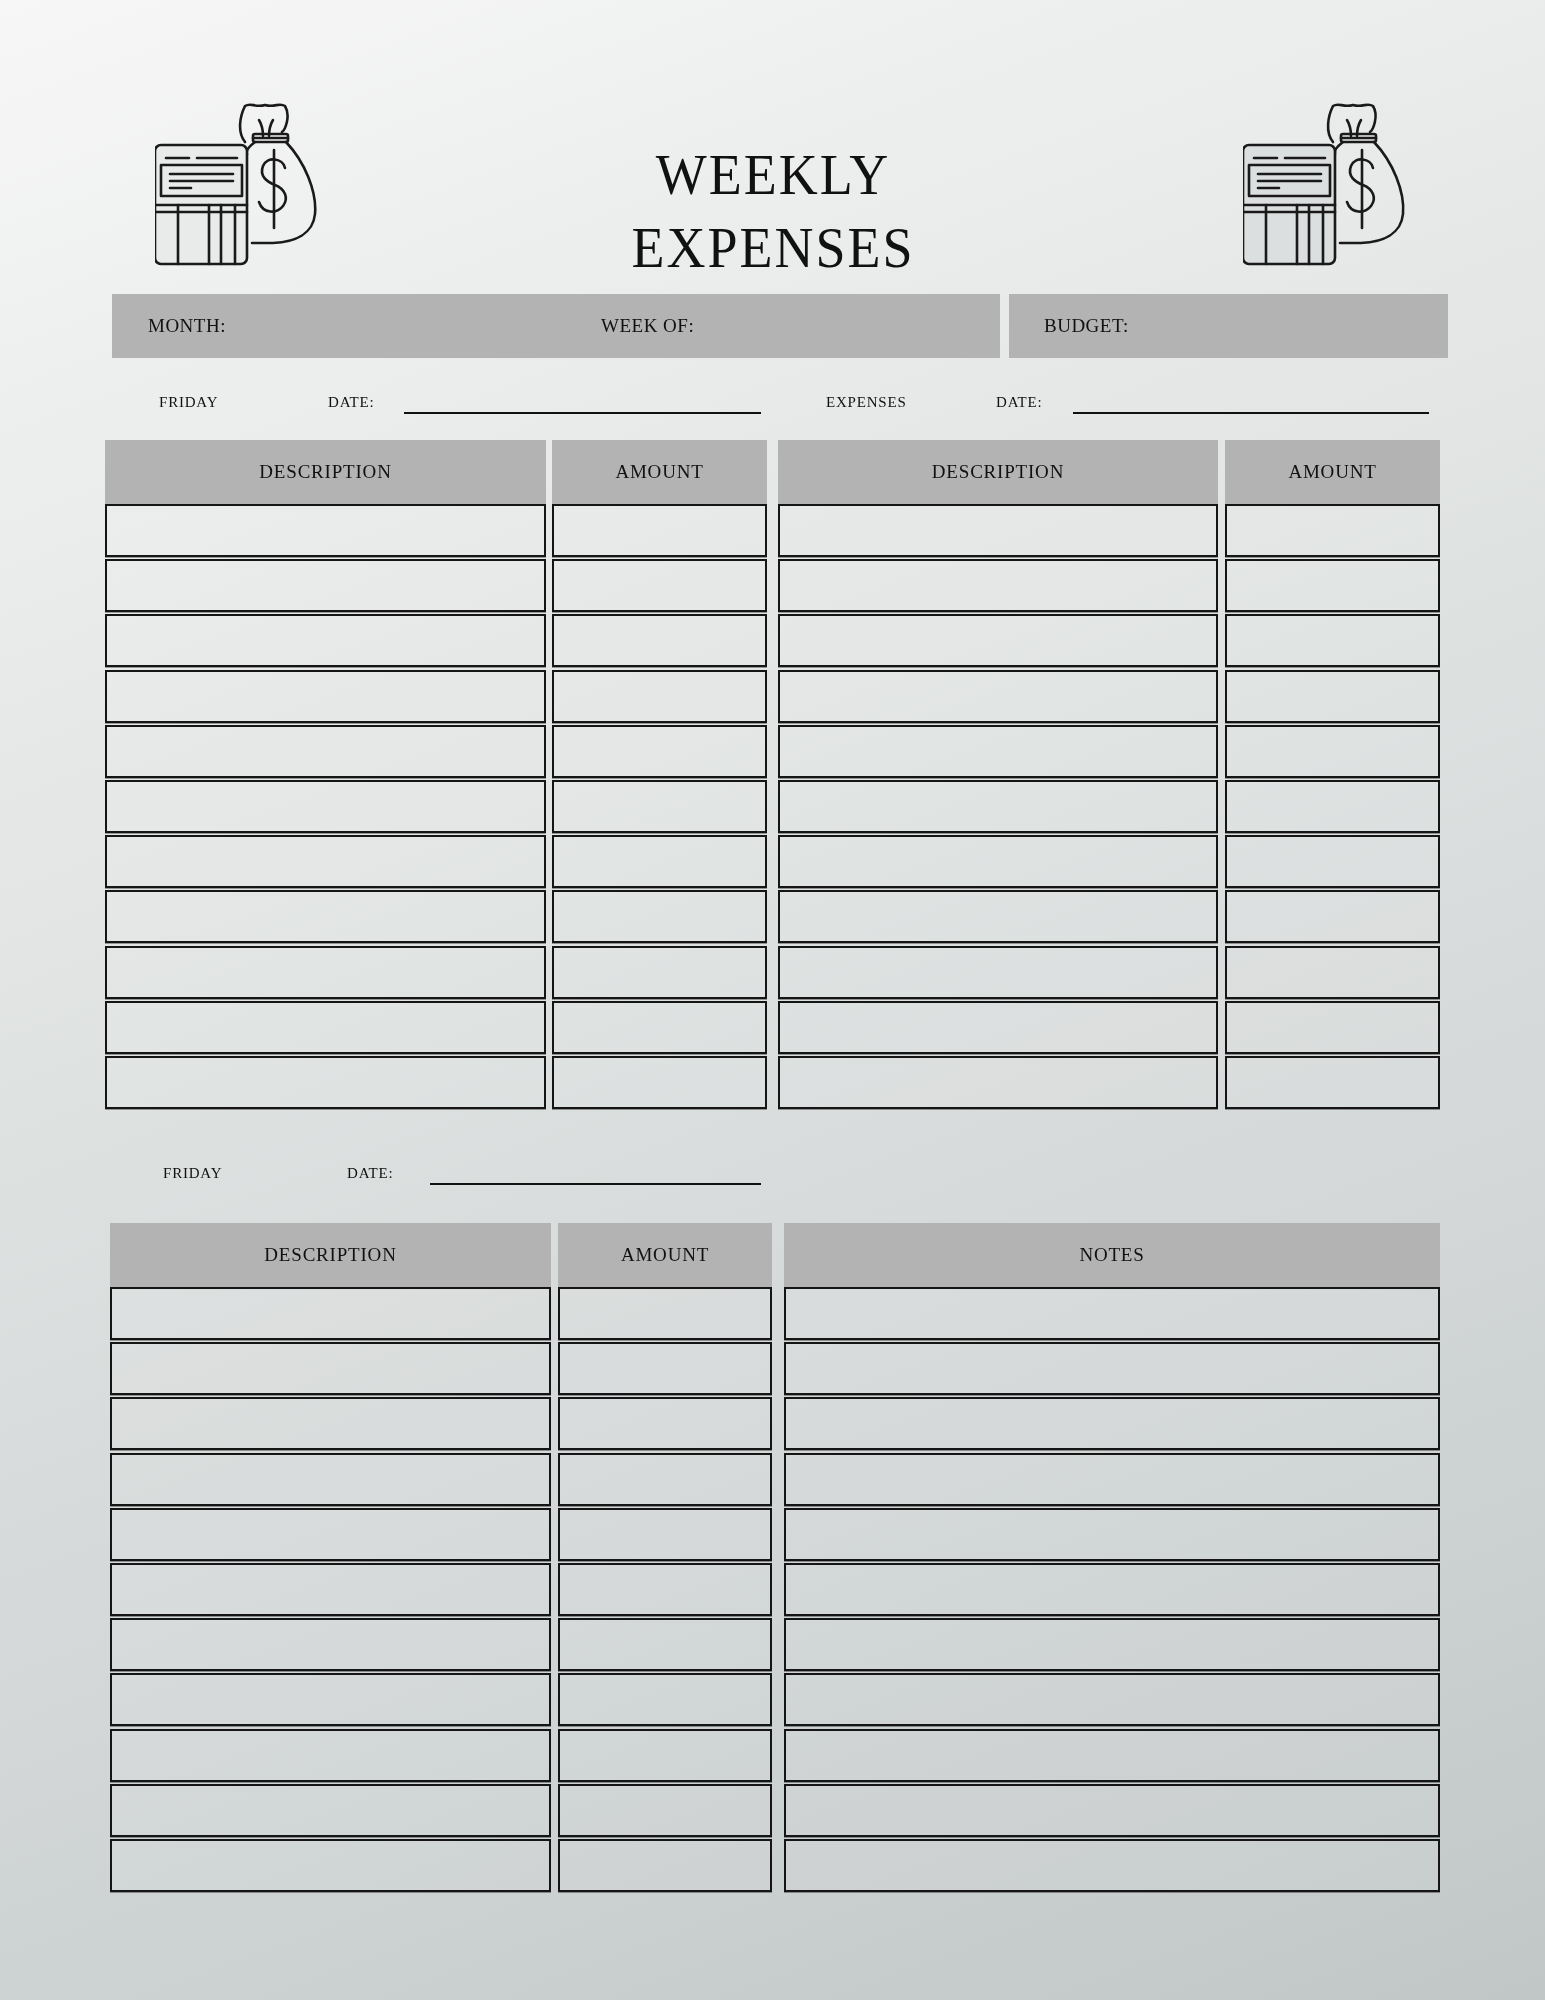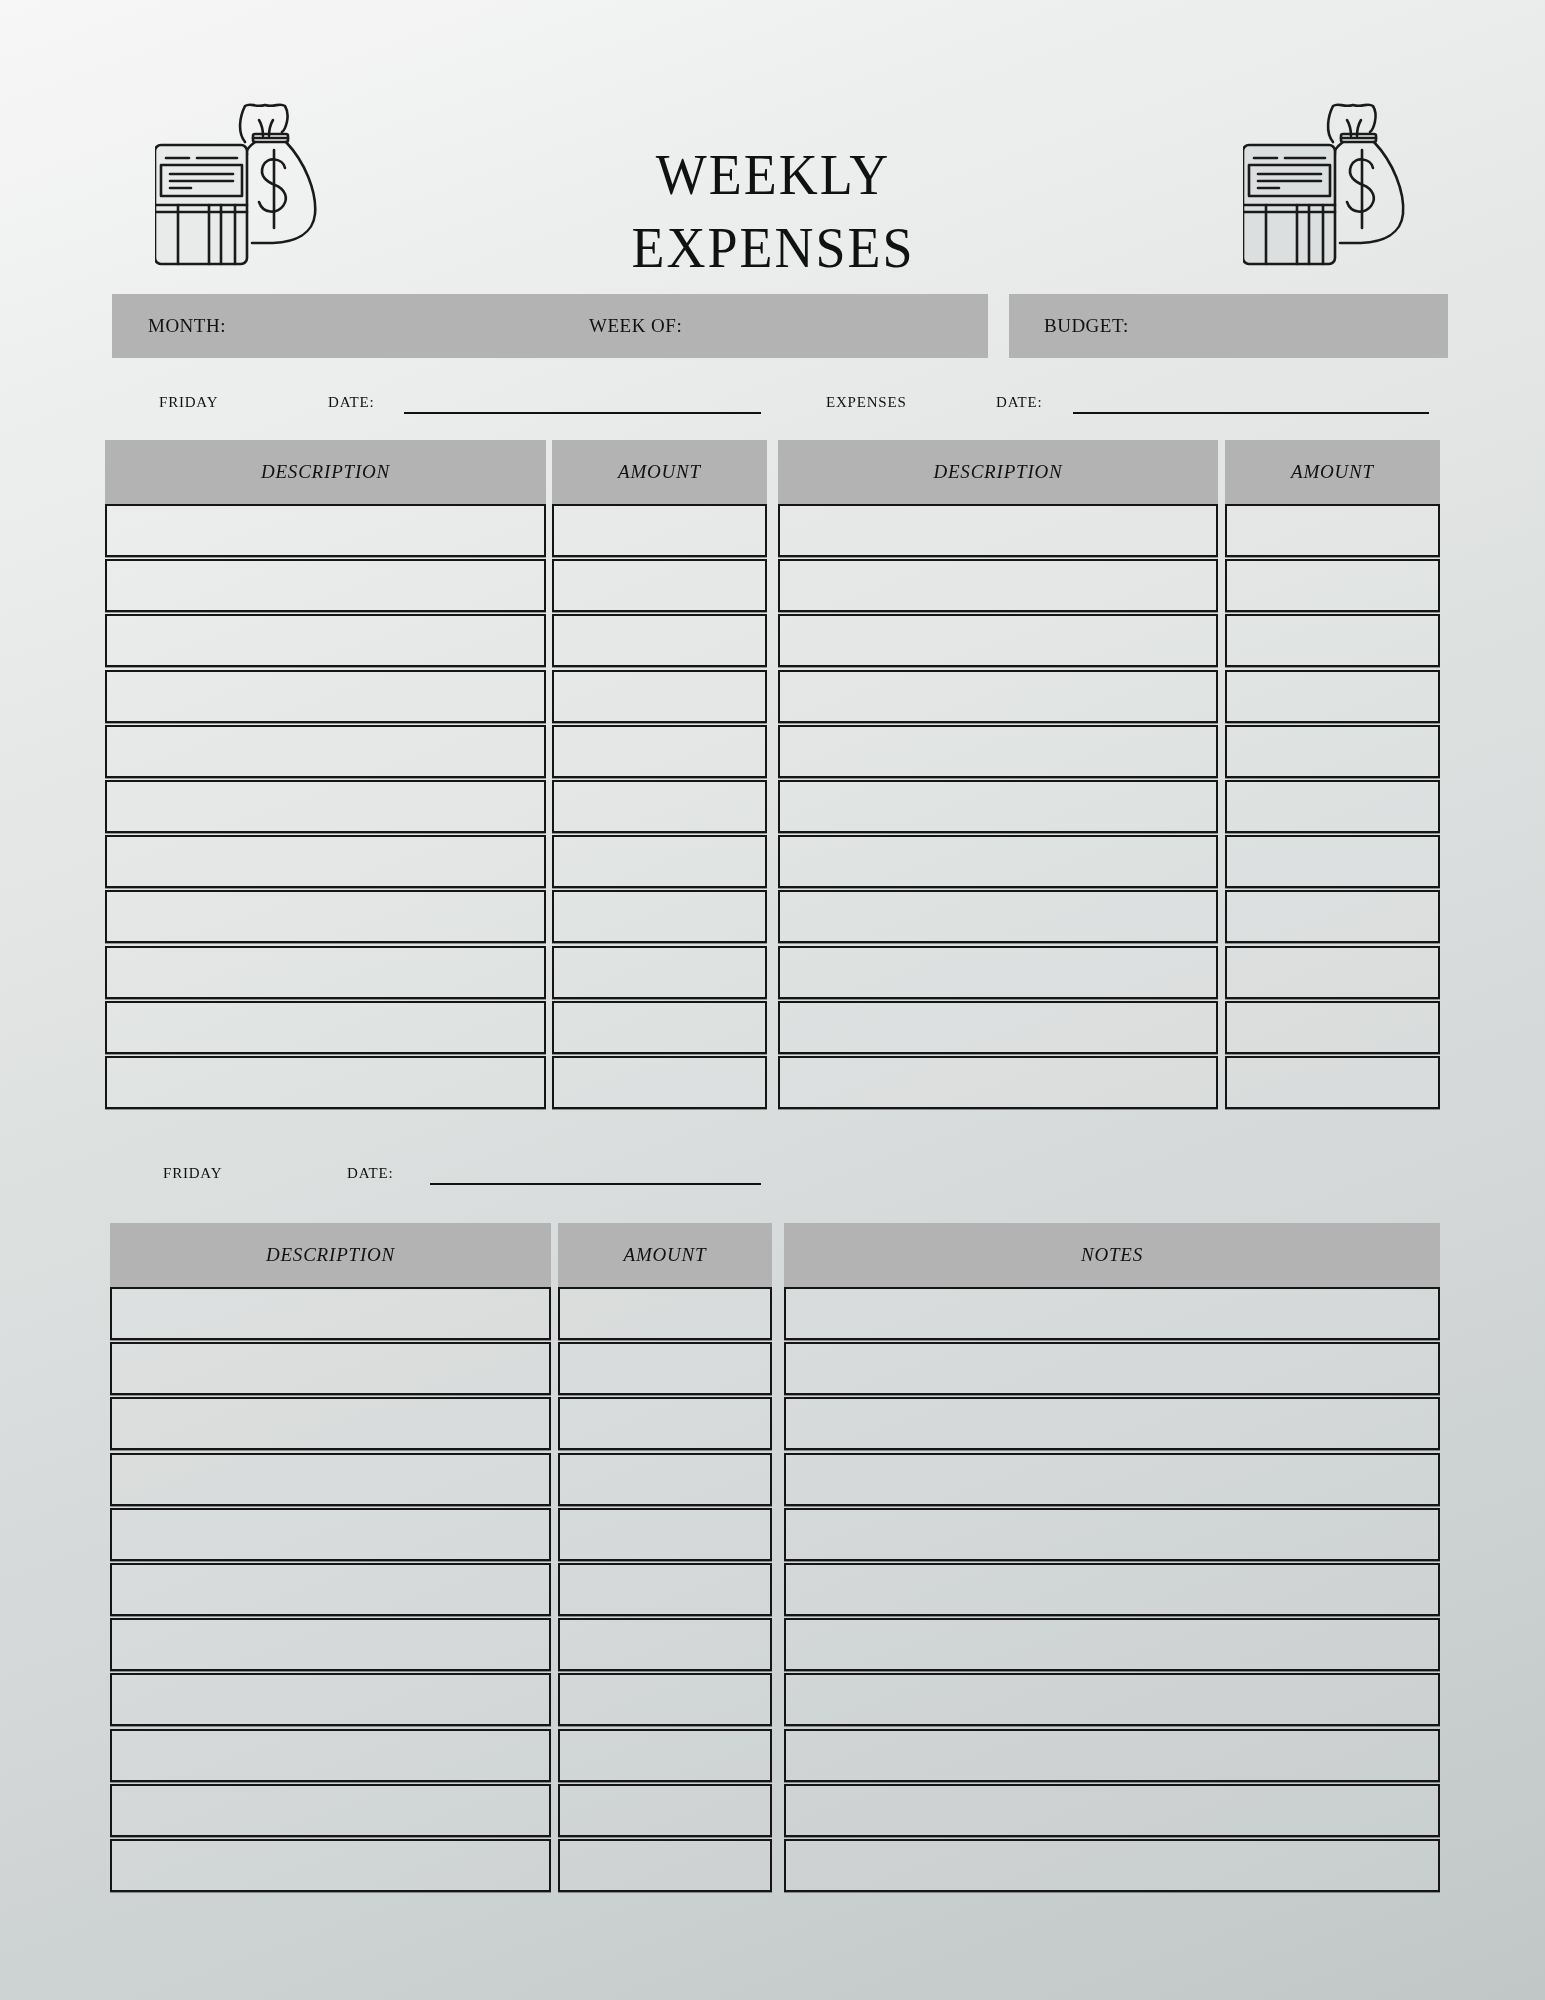--- a/index.html
+++ b/index.html
@@ -18,21 +18,21 @@
   }
   .info-box {
     position: absolute; top: 294px; height: 64px; background: #b3b3b3;
     font-size: 19px; line-height: 64px; letter-spacing: 0.5px;
   }
   .info-box span { position: absolute; top: 0; }
   .day-label, .date-label {
     position: absolute; font-size: 15px; letter-spacing: 0.8px; line-height: 24px;
   }
   .date-line { position: absolute; height: 0; border-top: 2.5px solid #111; }
-  .col { position: absolute; font-style: italic; }
+  .col { position: absolute; }
   .col-head {
     position: absolute; left: 0; right: 0; top: 0; height: 64px; background: #b3b3b3;
     text-align: center; line-height: 64px; font-size: 19px; letter-spacing: 0.8px;
   }
   .cells { position: absolute; left: 0; right: 0; top: 64px; }
   .cell {
     height: 53px; margin-bottom: 2.2px; border: 2px solid #151515;
     background: rgba(255,255,255,0.08);
     box-shadow: 0 1px 0 rgba(0,0,0,0.35);
   }
@@ -84,21 +84,21 @@
     <line x1="54" y1="103" x2="54" y2="162"></line>
   <line x1="66" y1="103" x2="66" y2="162"></line>
     <line x1="80" y1="103" x2="80" y2="162"></line>
 </svg>
 
 <h1 class="title">WEEKLY EXPENSES</h1>
 
 <div class="info-box" style="left:112px; width:470px;">
   <span style="left:36px;">MONTH:</span>
 </div>
-<div class="info-box" style="left:548px; width:440px;">
+<div class="info-box" style="left:560px; width:440px;">
   <span style="left:41px;">WEEK OF:</span>
 </div>
 <div class="info-box" style="left:1009px; width:439px;">
   <span style="left:35px;">BUDGET:</span>
 </div>
 
 <div class="day-label" style="left:159px; top:390px;">FRIDAY</div>
 <div class="date-label" style="left:328px; top:390px;">DATE:</div>
 <div class="date-line" style="left:404px; top:412px; width:357px;"></div>
 

